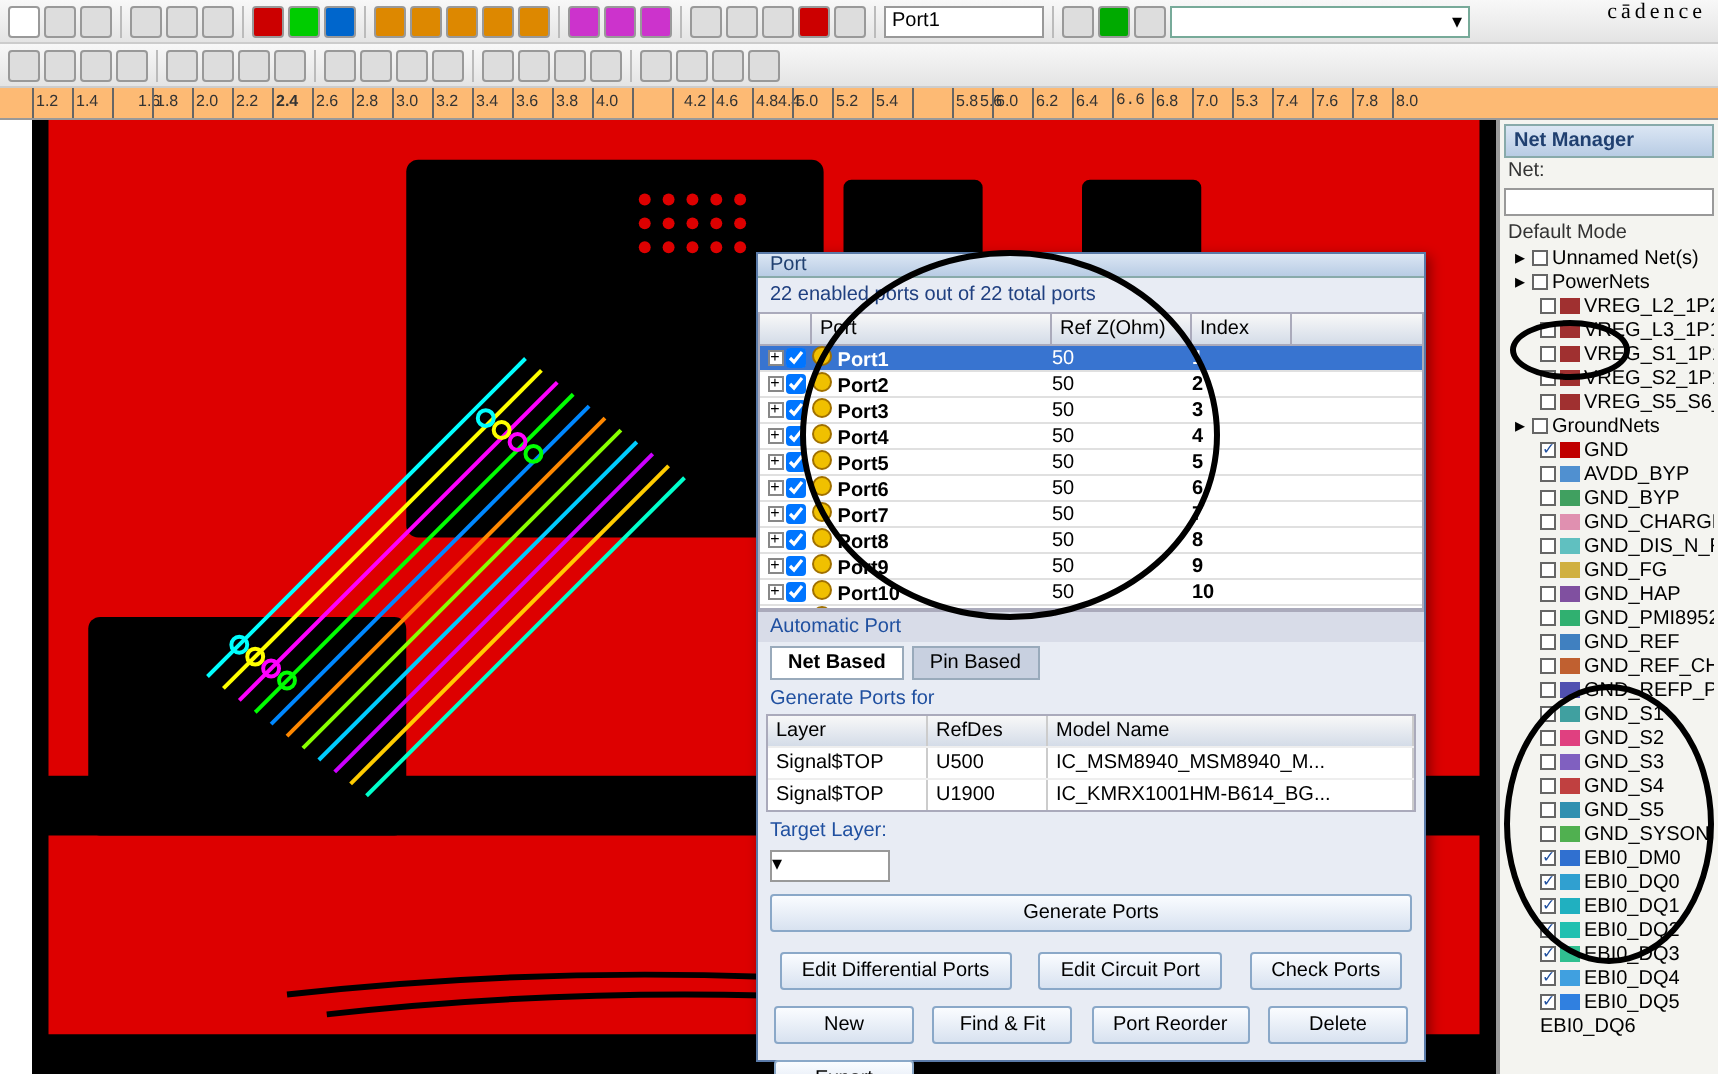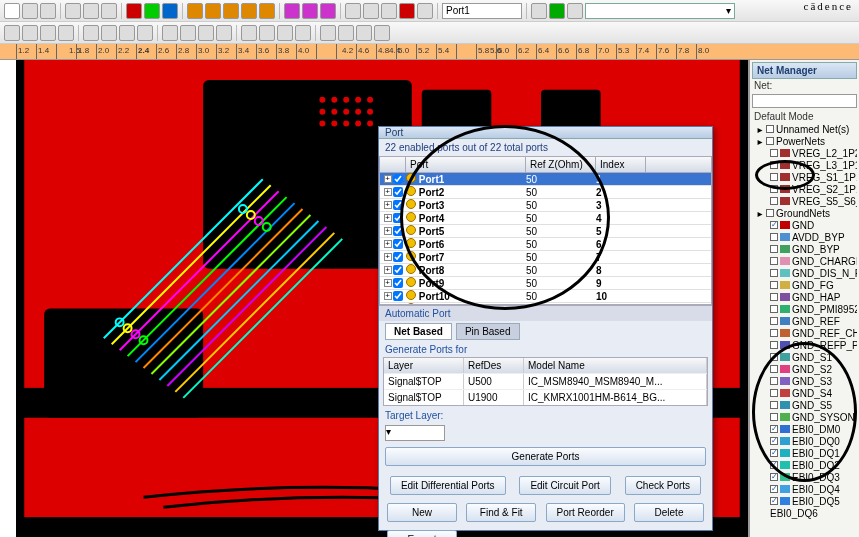--- a/index.html
+++ b/index.html
@@ -199,21 +199,21 @@
     <div class="lbl" style="left: 458px; padding-left: 32px;">5.6</div>
     <div class="tick" style="left: 476px;"></div>
     <div class="lbl" style="left: 478px;">5.8</div>
     <div class="tick" style="left: 496px;"></div>
     <div class="lbl" style="left: 498px;">6.0</div>
     <div class="tick" style="left: 516px;"></div>
     <div class="lbl" style="left: 518px;">6.2</div>
     <div class="tick" style="left: 536px;"></div>
     <div class="lbl" style="left: 538px;">6.4</div>
     <div class="tick" style="left: 556px;"></div>
-    <div class="lbl" style="left: 558px;">6.6</div>
+    <div class="lbl" style="left: 558px; font-family: Liberation Mono, monospace;">6.6</div>
     <div class="tick" style="left: 576px;"></div>
     <div class="lbl" style="left: 578px;">6.8</div>
     <div class="tick" style="left: 596px;"></div>
     <div class="lbl" style="left: 598px;">7.0</div>
     <div class="tick" style="left: 616px;"></div>
     <div class="lbl" style="left: 618px;">5.3</div>
     <div class="tick" style="left: 636px;"></div>
     <div class="lbl" style="left: 638px;">7.4</div>
     <div class="tick" style="left: 656px;"></div>
     <div class="lbl" style="left: 658px;">7.6</div>

